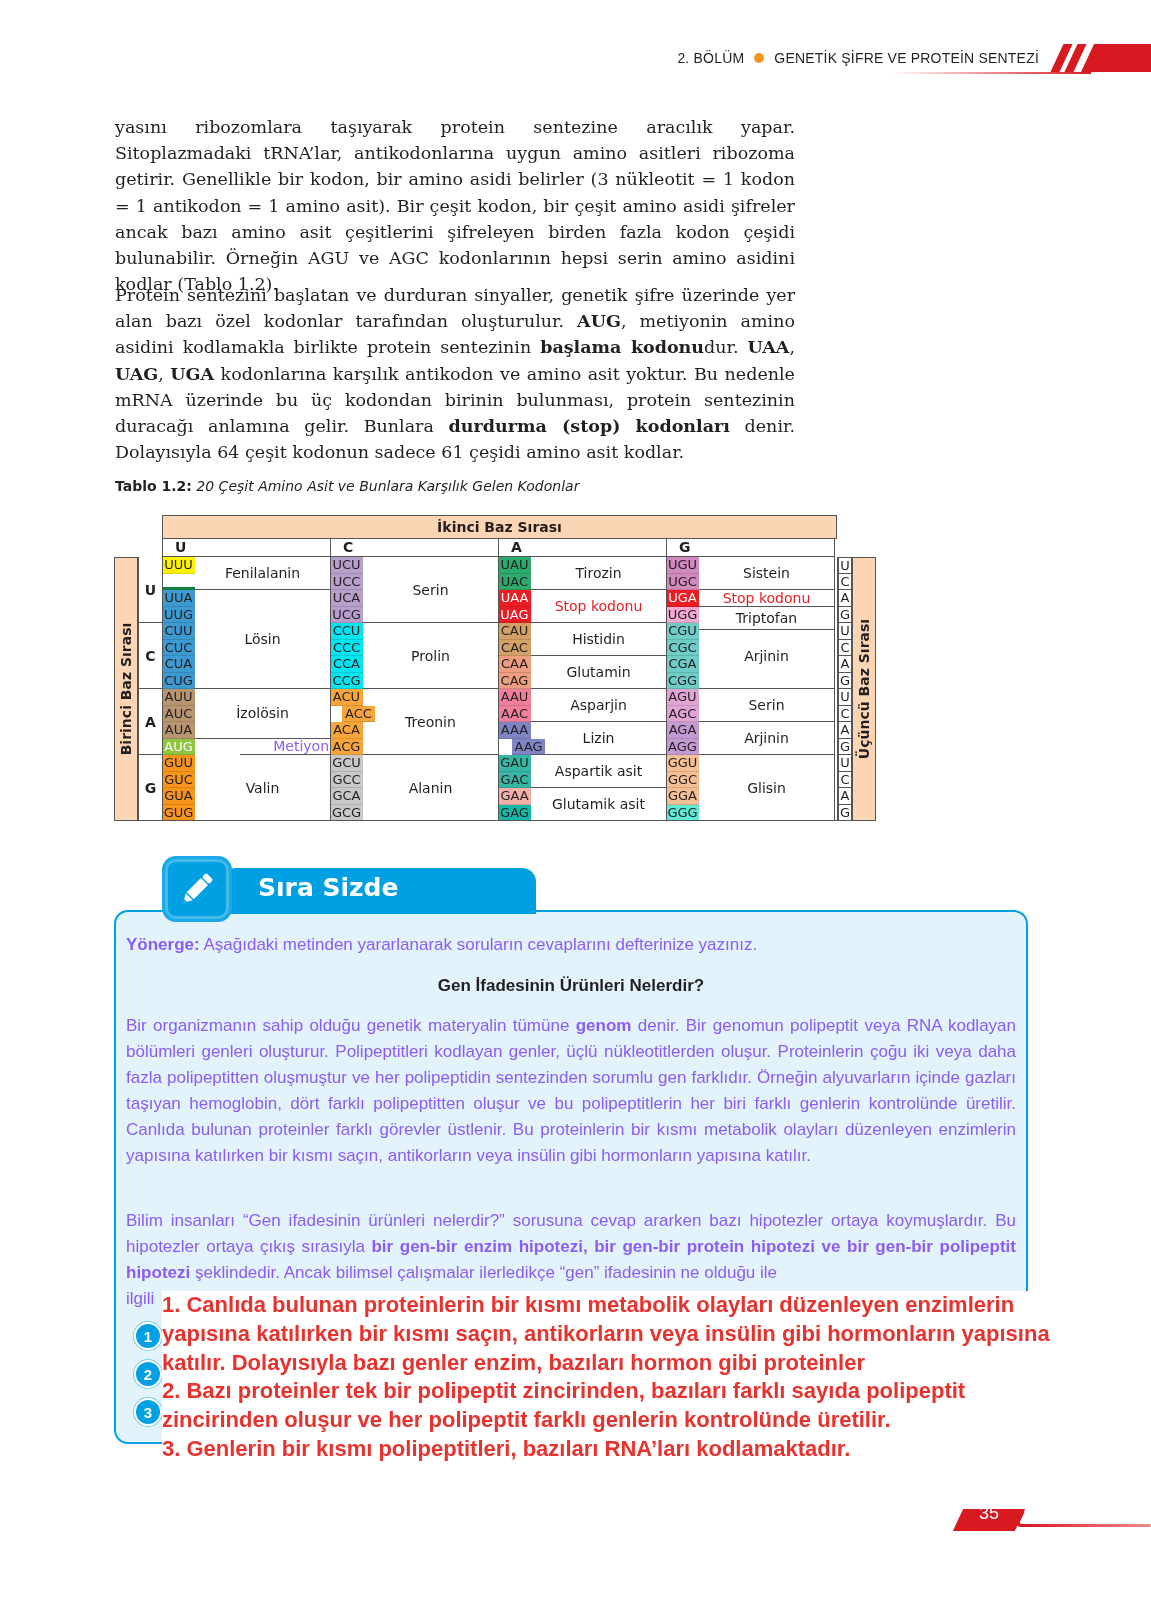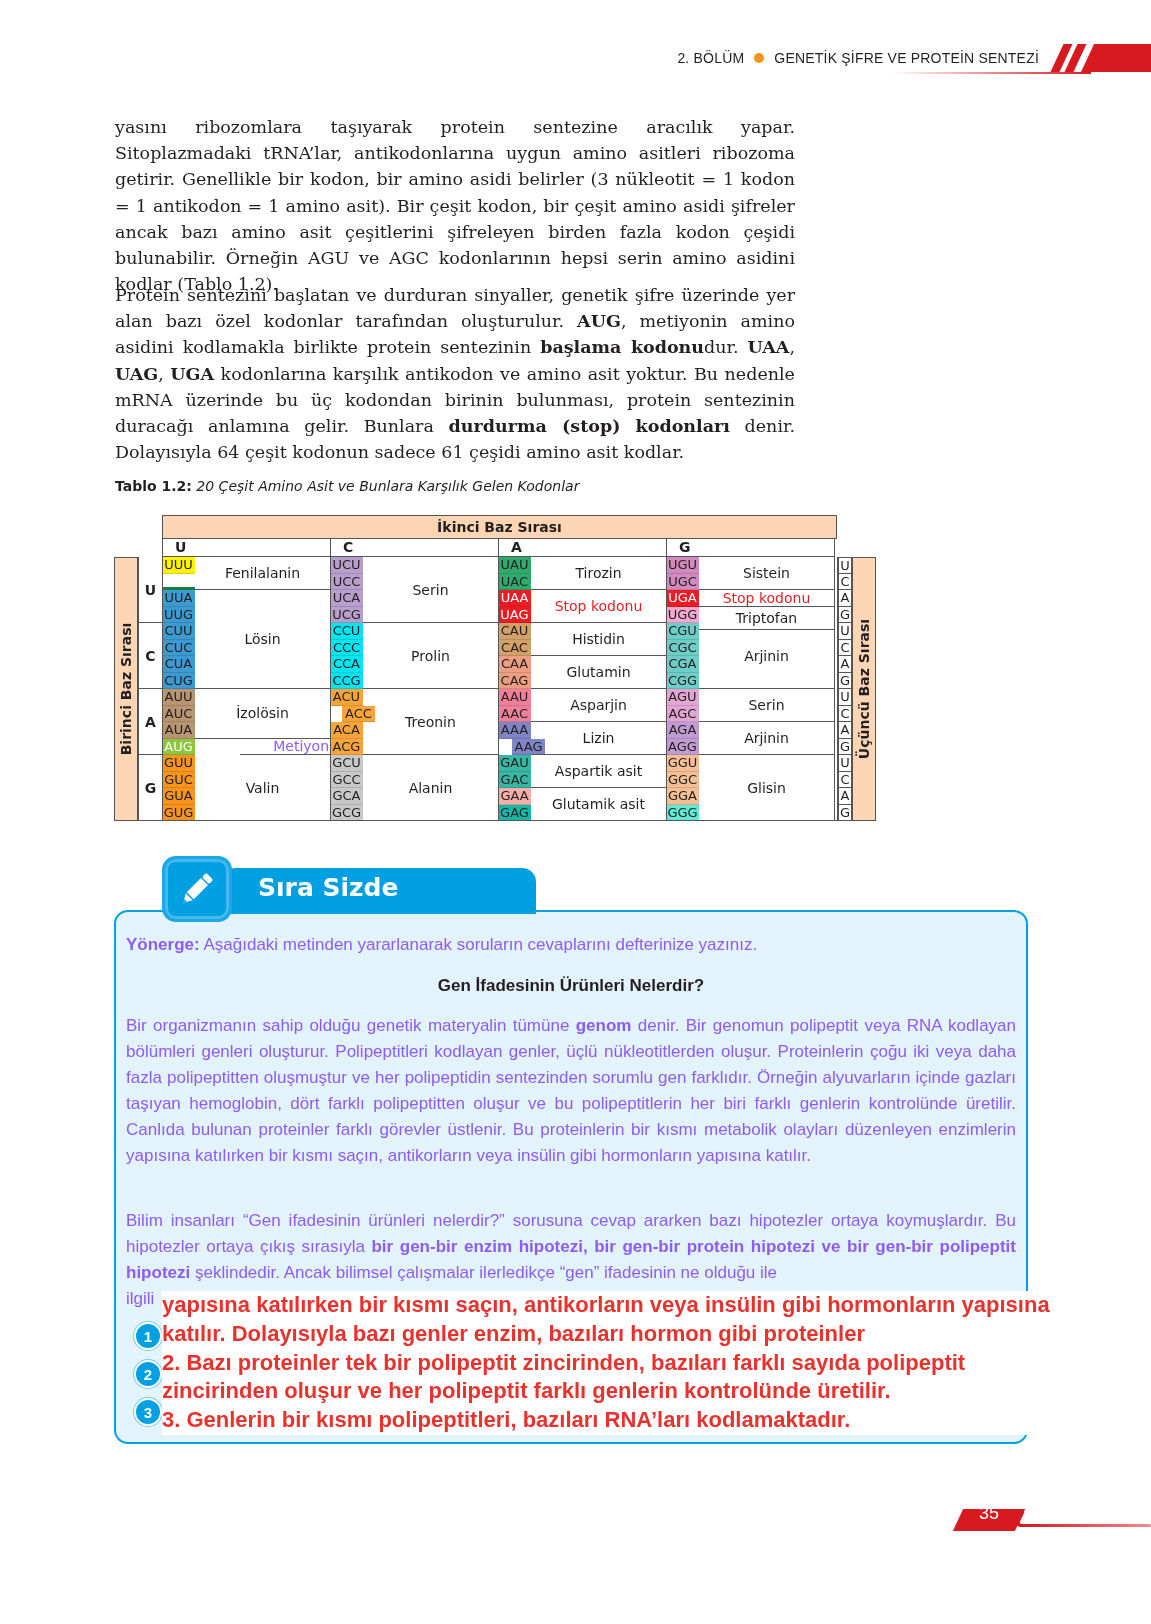--- a/index.html
+++ b/index.html
@@ -236,20 +236,21 @@
 <div class="ss-heading">Gen İfadesinin Ürünleri Nelerdir?</div>
 <p class="ss-text ss-p1"><span>Bir organizmanın sahip olduğu genetik materyalin tümüne </span><b>genom</b><span> denir. Bir genomun polipeptit veya RNA kodlayan bölümleri genleri oluşturur. Polipeptitleri kodlayan genler, üçlü nükleotitlerden oluşur. Proteinlerin çoğu iki veya daha fazla polipeptitten oluşmuştur ve her polipeptidin sentezinden sorumlu gen farklıdır. Örneğin alyuvarların içinde gazları taşıyan hemoglobin, dört farklı polipeptitten oluşur ve bu polipeptitlerin her biri farklı genlerin kontrolünde üretilir. Canlıda bulunan proteinler farklı görevler üstlenir. Bu proteinlerin bir kısmı metabolik olayları düzenleyen enzimlerin yapısına katılırken bir kısmı saçın, antikorların veya insülin gibi hormonların yapısına katılır.</span></p>
 <p class="ss-text ss-p2"><span>Bilim insanları “Gen ifadesinin ürünleri nelerdir?” sorusuna cevap ararken bazı hipotezler ortaya koymuşlardır. Bu hipotezler ortaya çıkış sırasıyla </span><b>bir gen-bir enzim hipotezi, bir gen-bir protein hipotezi ve bir gen-bir polipeptit hipotezi</b><span> şeklindedir. Ancak bilimsel çalışmalar ilerledikçe “gen” ifadesinin ne olduğu ile</span></p>
 <p class="ss-text ss-p3">ilgili</p>
 
 <div class="num-circle" style="top:1322px;">1</div>
 <div class="num-circle" style="top:1360px;">2</div>
 <div class="num-circle" style="top:1398px;">3</div>
 
 <div class="answers">
+  <div>1. Canlıda bulunan proteinlerin bir kısmı metabolik olayları düzenleyen enzimlerin</div>
   <div>yapısına katılırken bir kısmı saçın, antikorların veya insülin gibi hormonların yapısına</div>
   <div>katılır. Dolayısıyla bazı genler enzim, bazıları hormon gibi proteinler</div>
   <div>2. Bazı proteinler tek bir polipeptit zincirinden, bazıları farklı sayıda polipeptit</div>
   <div>zincirinden oluşur ve her polipeptit farklı genlerin kontrolünde üretilir.</div>
   <div>3. Genlerin bir kısmı polipeptitleri, bazıları RNA’ları kodlamaktadır.</div>
 </div>
 
 <div class="page-num-tab"></div>
 <div class="page-num">35</div>
 <div class="footer-hook"></div>

